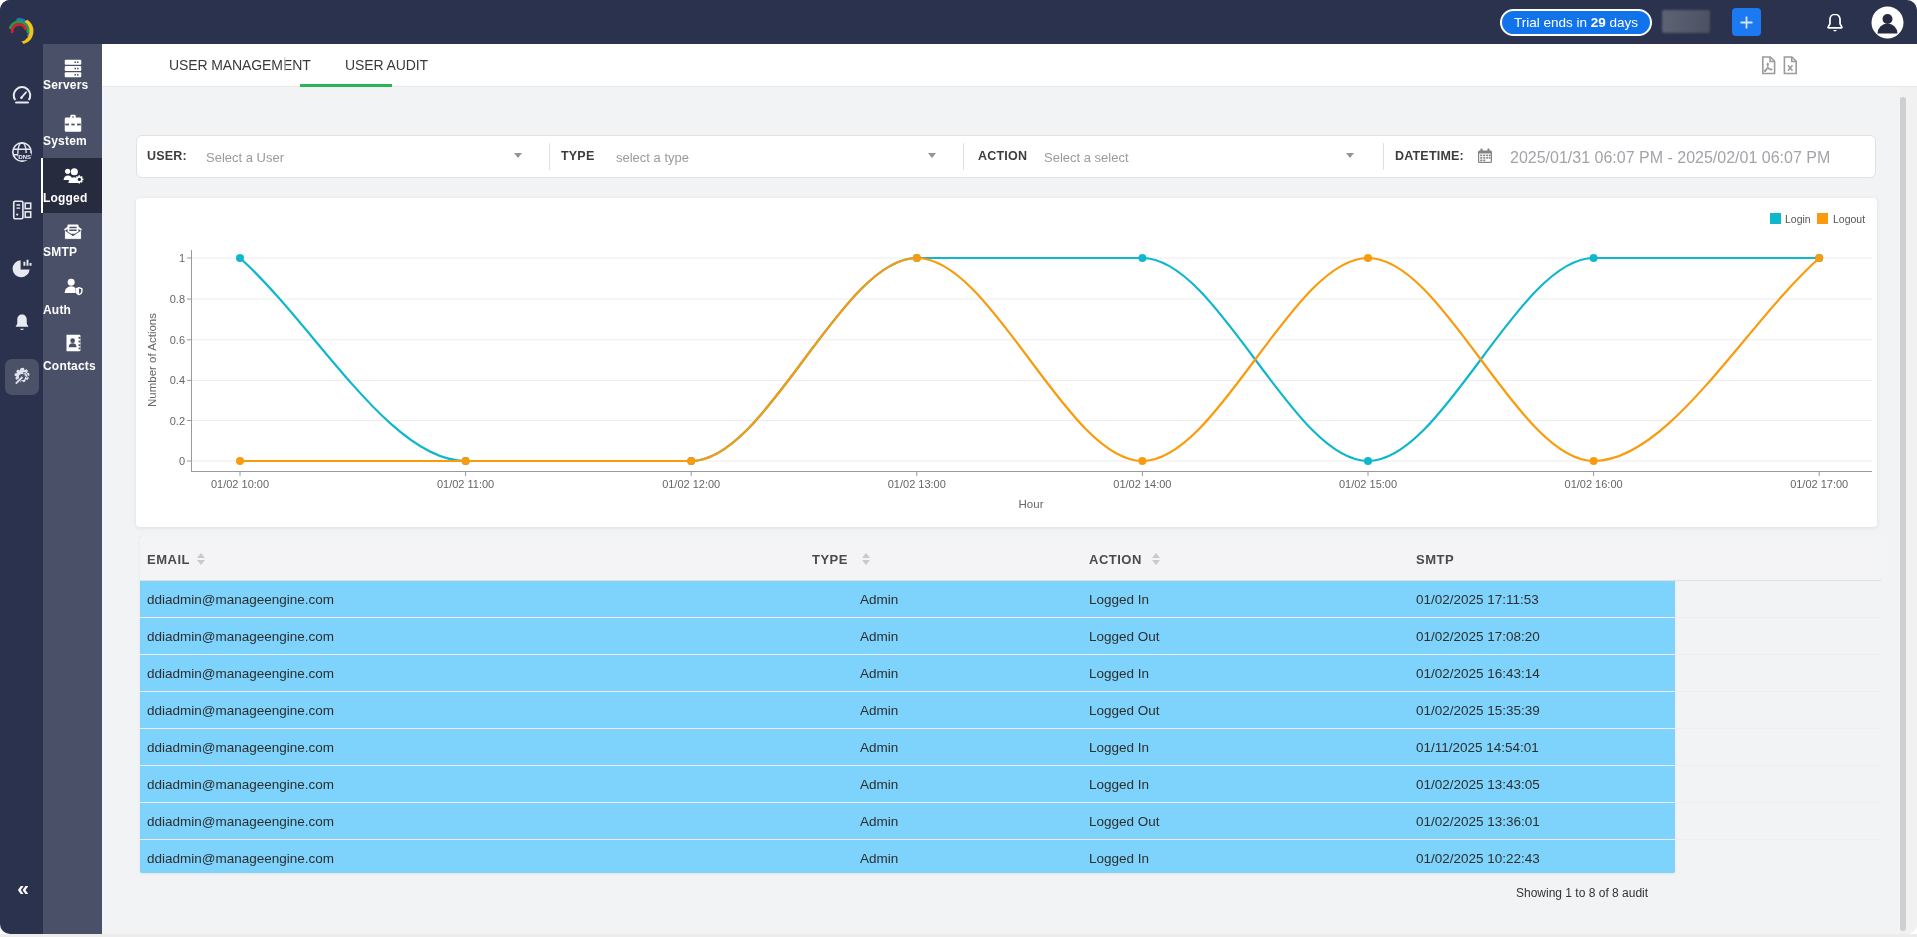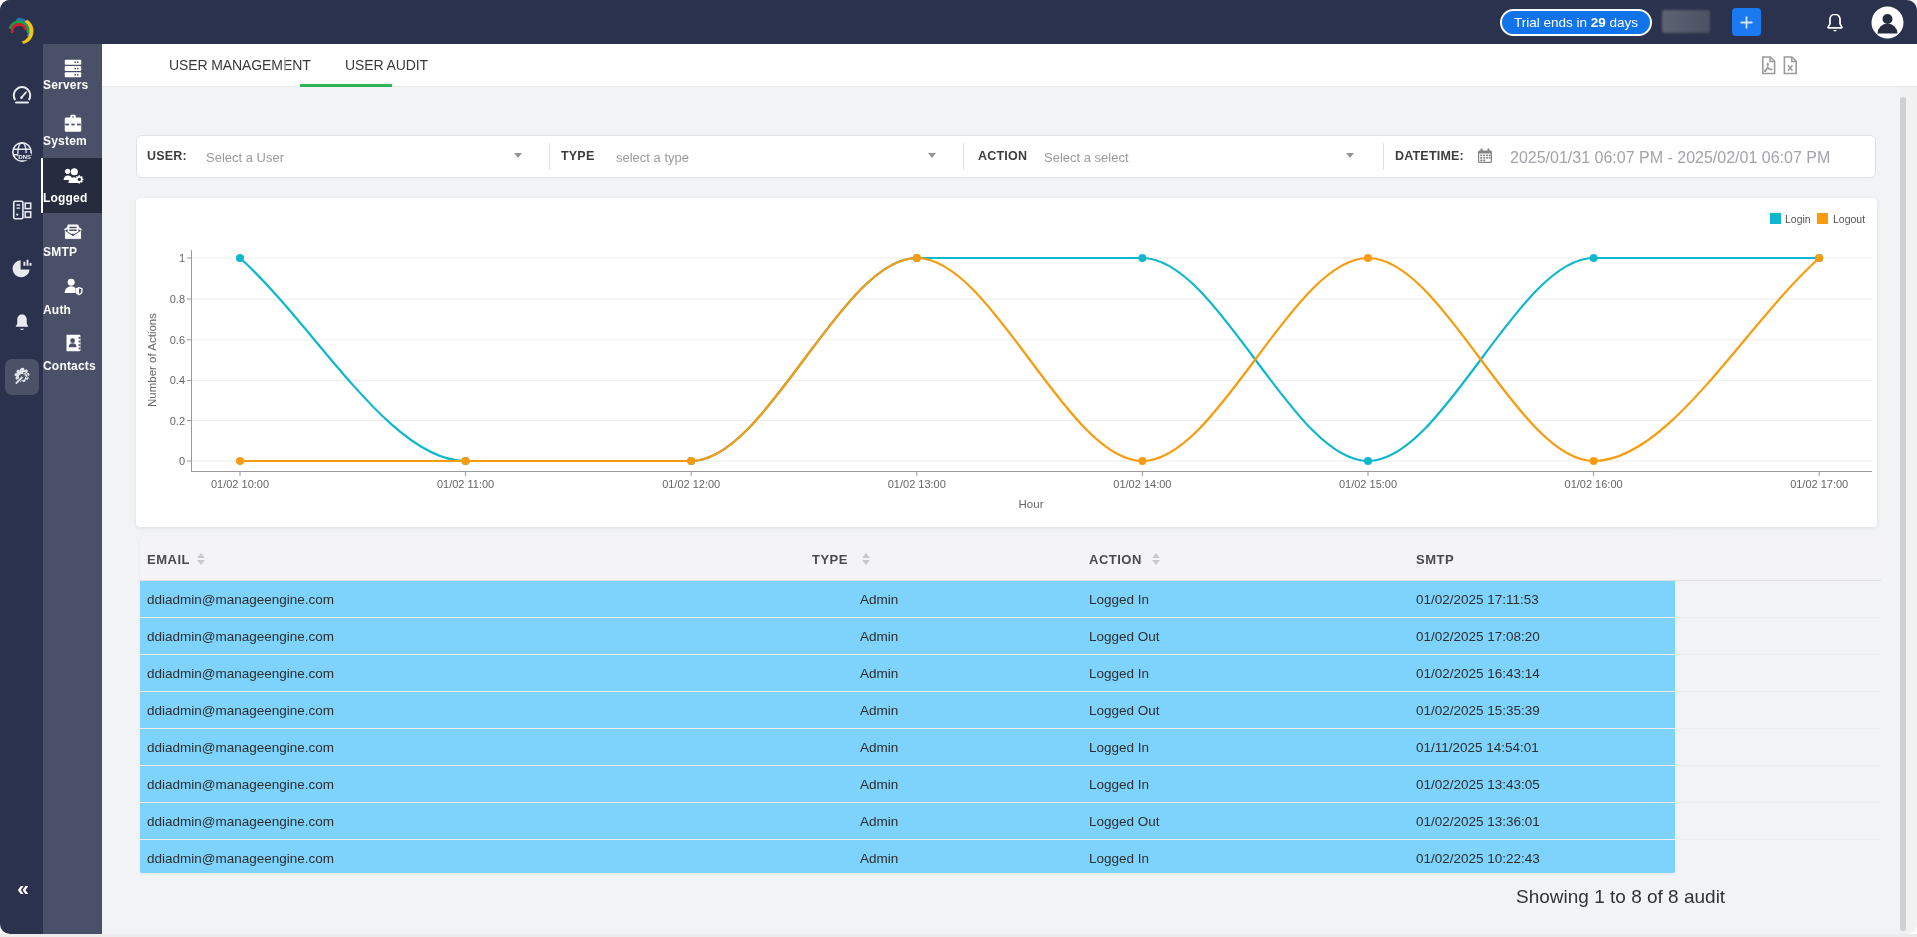--- a/index.html
+++ b/index.html
@@ -46,21 +46,21 @@
 .th { position:absolute; top:16px; font-size:13px; font-weight:bold; color:#4a4a4a; letter-spacing:.5px; }
 .sort { position:absolute; width:8px; height:14px; }
 .sort .u { position:absolute; left:0; top:1px; width:0; height:0; border-left:4px solid transparent;
   border-right:4px solid transparent; border-bottom:5px solid #c9c9c9; }
 .sort .d { position:absolute; left:0; top:8px; width:0; height:0; border-left:4px solid transparent;
   border-right:4px solid transparent; border-top:5px solid #c9c9c9; }
 .row { position:absolute; left:0; width:1741px; height:37px; border-bottom:1px solid #ededed;
   font-size:13.5px; color:#2e2e2e; }
 .row span { position:absolute; top:11px; }
 .c1 { left:7px; } .c2 { left:672px;margin-left:48px; } .c3 { left:949px; } .c4 { left:1276px; }
-#footer { position:absolute; left:1516px; top:886px; font-size:19px; color:#333; }
+#footer { position:absolute; left:1516px; top:886px; font-size:12px; color:#333; }
 
 #sbtrack { position:absolute; left:1900px; top:87px; width:17px; height:847px; background:#f1f1f1; }
 #sbthumb { position:absolute; left:1900px; top:97px; width:6px; height:834px; background:#cfcfcf; border-radius:3px; }
 .r2label { position:absolute; left:43px; width:59px; text-align:left; color:#fff;
   font-size:12px; font-weight:bold; letter-spacing:.2px; }
 #activeitem { position:absolute; left:43px; top:158px; width:59px; height:55px; background:#262b3e; }
 #activebar { position:absolute; left:41px; top:158px; width:2px; height:55px; background:#fff; }
 #collapse { position:absolute; left:9px; top:874px; width:28px; height:28px; color:#fff;
   font-size:21px; font-weight:bold; text-align:center; line-height:28px; }
 </style>

